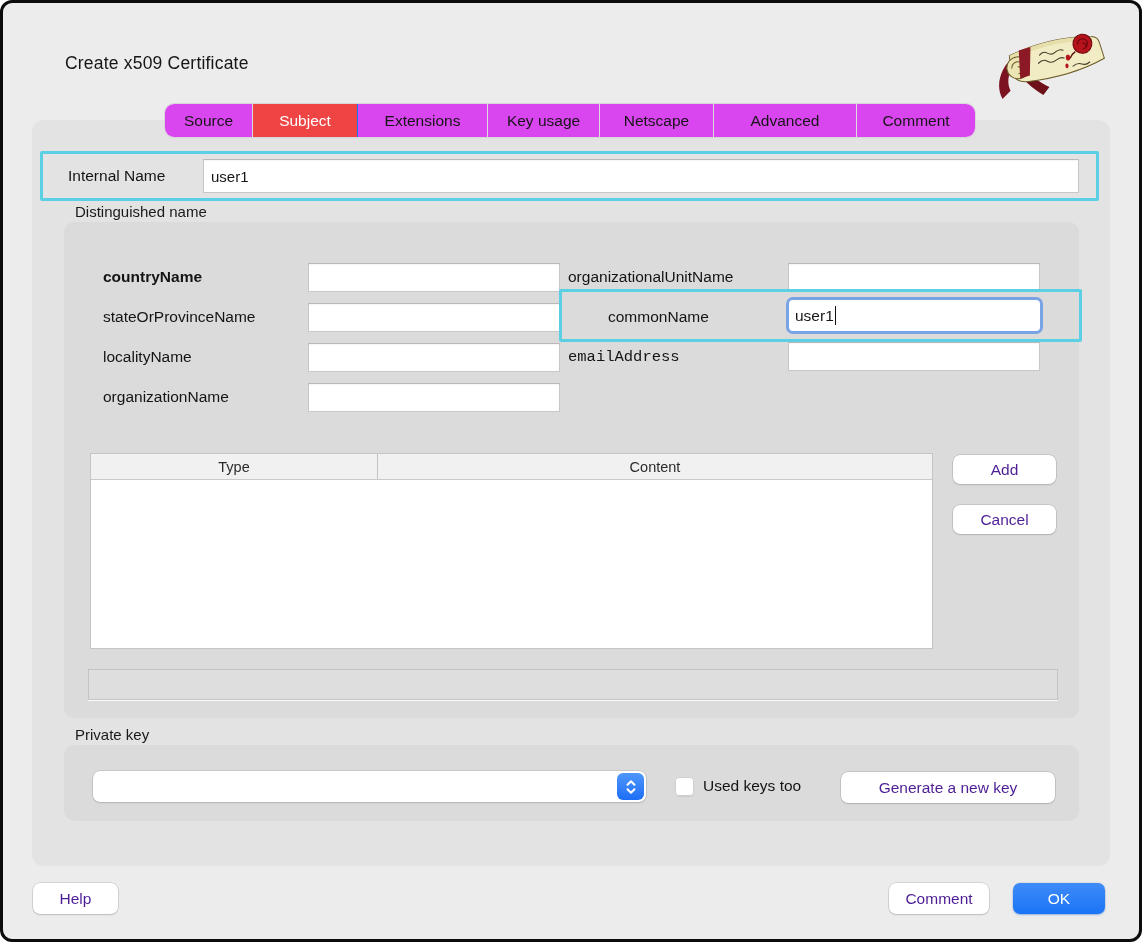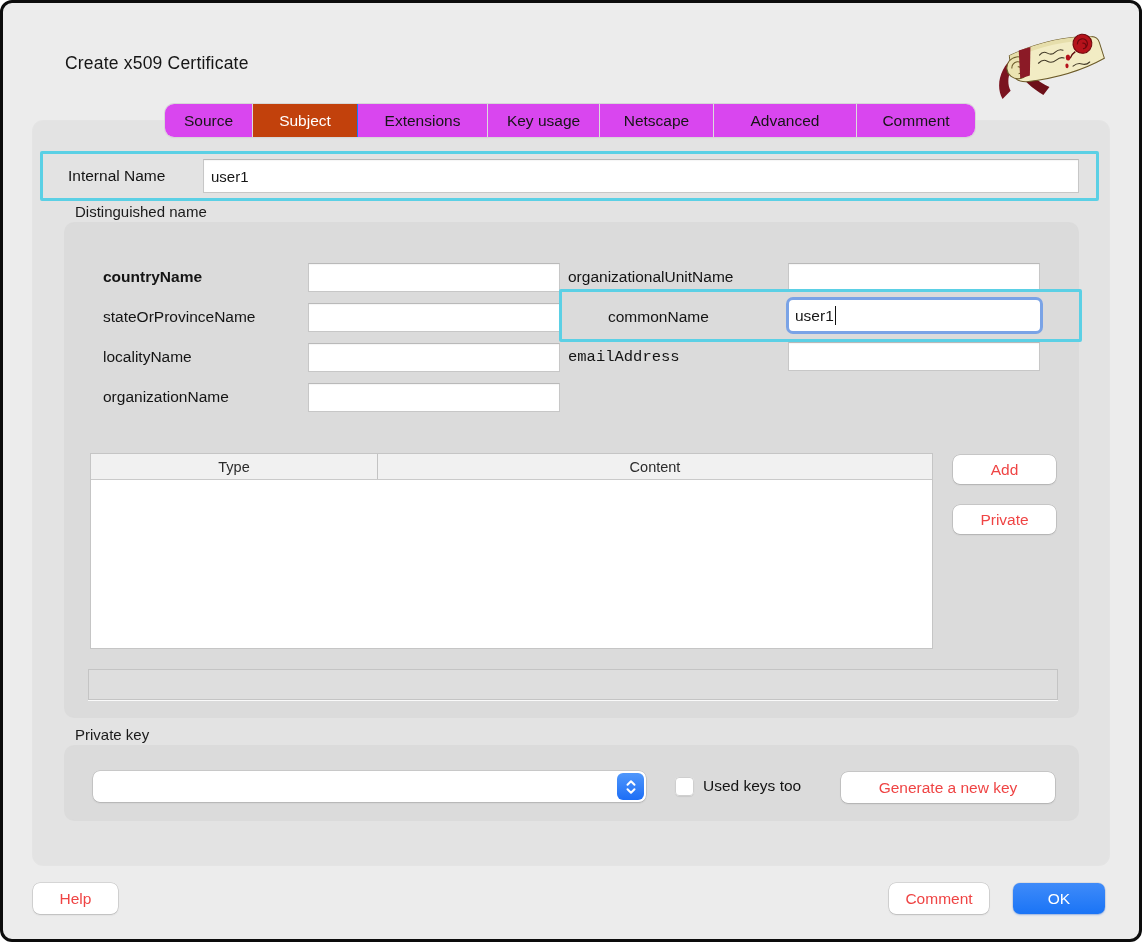--- a/index.html
+++ b/index.html
@@ -23,21 +23,21 @@
     left:162px; top:101px; width:810px; height:33px; display:flex;
     background:#ffffff; border-radius:9px; overflow:hidden;
     box-shadow:0 0 0 1px #d7d7d7, 0 1px 2px rgba(0,0,0,0.06);
   }
   .seg-tab {
     display:flex; align-items:center; justify-content:center;
     font-size:15.5px; border-right:1px solid #dcdcdc; box-sizing:border-box;
     background:#d946ef; white-space:nowrap; cursor:default;
   }
   .seg-tab:last-child { border-right:none; }
-  .seg-tab.active { background:#c2410c; color:#ffffff; border-right-color:#137bf8; }
+  .seg-tab.active { background:#ef4444; color:#ffffff; border-right-color:#137bf8; }
 
   
   .annot { border:3px solid #5bd0e5; box-sizing:border-box; border-radius:2px; }
 
   
   .qt-input {
     background:#ffffff; border:1px solid #c7c7c7; border-top-color:#b9b9b9;
     box-sizing:border-box; display:flex; align-items:center; padding:0 7px;
     font-size:15px; overflow:hidden; white-space:nowrap;
     box-shadow:inset 0 1px 1px rgba(0,0,0,0.04);
@@ -59,21 +59,21 @@
   
   .attr-table { background:#ffffff; border:1px solid #c5c5c5; box-sizing:border-box; }
   .attr-thead { display:flex; height:25px; background:#f1f1f1; border-bottom:1px solid #cacaca; }
   .attr-th { display:flex; align-items:center; justify-content:center; font-size:14.5px; color:#2b2b2b; box-sizing:border-box; }
   .attr-th.type { width:287px; border-right:1px solid #c3c3c3; }
   .attr-th.content { flex:1; }
 
   
   .mac-btn {
     background:#ffffff; border-radius:7px; display:flex; align-items:center; justify-content:center;
-    font-size:15.5px; color:#ef4444; box-sizing:border-box;
+    font-size:15.5px; color:#4c1d95; box-sizing:border-box;
     box-shadow:0 0 0 0.5px rgba(0,0,0,0.18), 0 1px 2px rgba(0,0,0,0.12);
     cursor:default; white-space:nowrap;
   }
   .mac-btn.primary {
     background:linear-gradient(#3f8bf9,#1a74f6); color:#ffffff;
     box-shadow:0 0 0 0.5px rgba(0,0,0,0.10), 0 1px 2px rgba(20,100,240,0.35);
     font-weight:500;
   }
 
   
@@ -192,21 +192,21 @@
 
     <div class="abs attr-table" style="left:25px; top:230px; width:843px; height:196px;">
       <div class="attr-thead">
         <div class="attr-th type">Type</div>
         <div class="attr-th content">Content</div>
       </div>
       <div></div>
     </div>
 
     <div class="mac-btn abs" style="left:888px; top:232px; width:103px; height:29px;">Add</div>
-    <div class="mac-btn abs" style="left:888px; top:282px; width:103px; height:29px;">Private</div>
+    <div class="mac-btn abs" style="left:888px; top:282px; width:103px; height:29px;">Cancel</div>
 
     <div class="abs status-field" style="left:23px; top:446px; width:970px; height:31px;"></div>
   </div>
 
   <div class="abs group-label" style="left:72px; top:723px;">Private key</div>
 
   <div class="abs groupbox" style="left:62px; top:743px; width:1013px; height:74px;">
 
     <div class="abs combobox" style="left:28px; top:25px; width:553px; height:31px;">
       <span></span>

